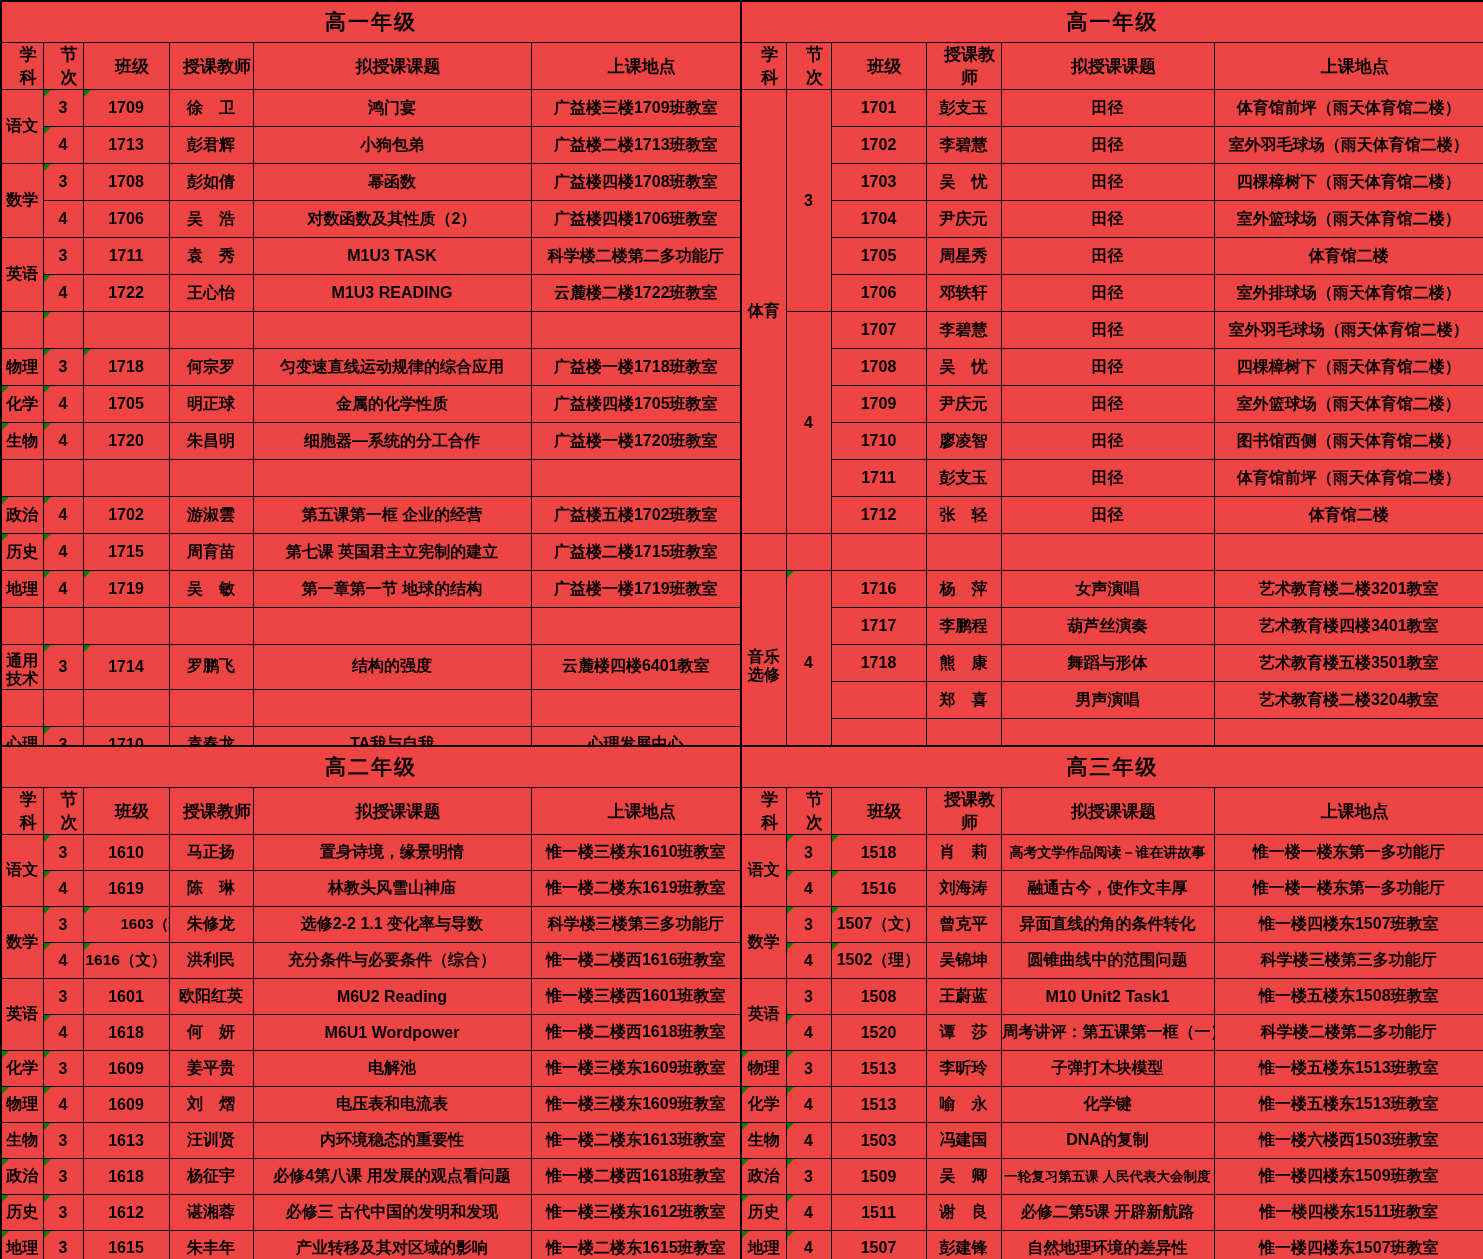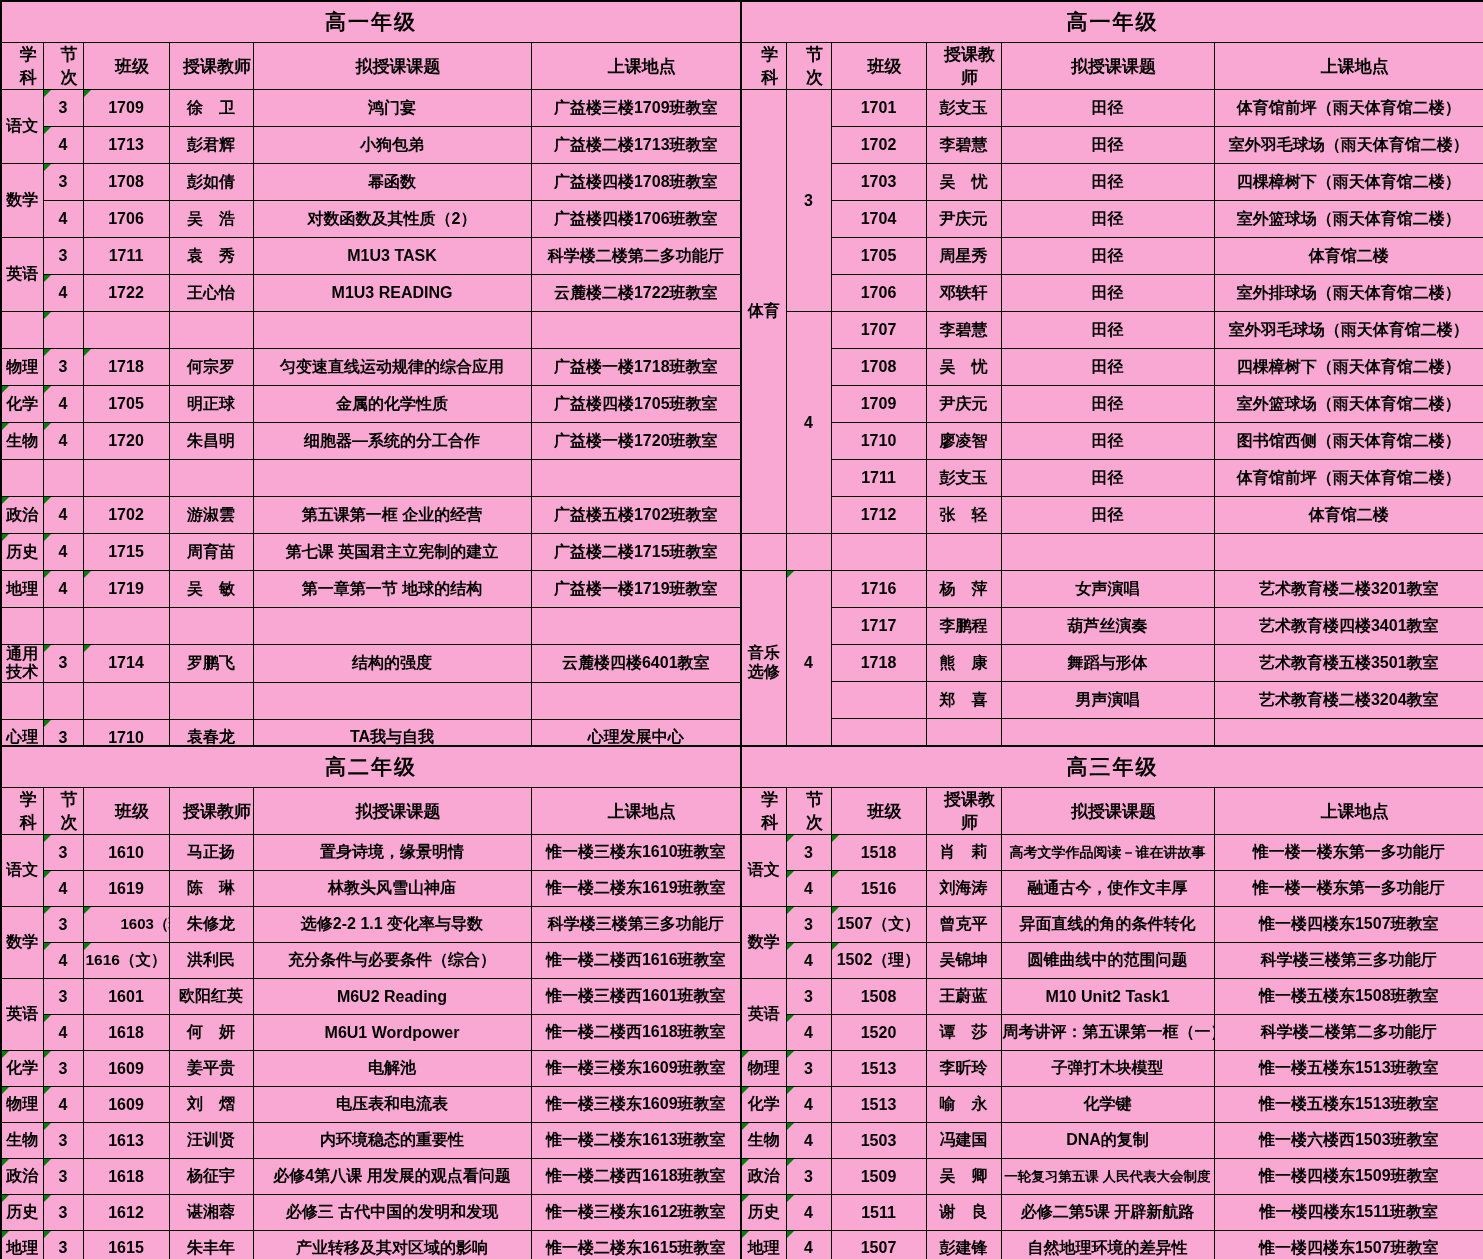--- a/index.html
+++ b/index.html
@@ -2,39 +2,39 @@
 <html><head>
 <meta charset="utf-8">
 <style>
   html,body{margin:0;padding:0;background:#fff;}
   .canvas{
     position:relative;width:1483px;height:1259px;background:#fff;
     font-family:"Liberation Sans","DejaVu Sans",sans-serif;color:#000;
   }
   table.sec{
     position:absolute;border-collapse:collapse;table-layout:fixed;
-    border:2px solid #000;background:#f9a8d4;
+    border:2px solid #000;background:#ef4444;
   }
   table[data-section="0"]{left:0;top:0;width:740px;height:745px;}
   table[data-section="1"]{left:740px;top:0;width:743px;height:745px;}
   table[data-section="2"]{left:0;top:745px;width:740px;height:514px;}
   table[data-section="3"]{left:740px;top:745px;width:743px;height:514px;}
   td,th{
     border:1px solid #000;text-align:center;vertical-align:middle;
     padding:0 1px;font-weight:bold;color:#000;overflow:hidden;position:relative;
   }
   td.title{font-size:21px;height:40px;letter-spacing:2px;}
   tr.head{height:38px;}
   th{font-size:17px;padding-left:13px;}
   tr.data td{font-size:16px;}
   table[data-section="0"] tr.data,table[data-section="1"] tr.data{height:37px;}
   table[data-section="2"] tr.data,table[data-section="3"] tr.data{height:36px;}
   .txt{display:inline-block;max-width:100%;}
   .fit{white-space:nowrap;}
-  .ml{white-space:pre;line-height:1.15;}
+  .ml{white-space:pre;line-height:1.15;margin-top:7px;}
   .tri{
     position:absolute;top:0;left:0;width:0;height:0;
     border-top:7px solid #008000;border-right:7px solid transparent;
   }
 </style>
 </head>
 <body>
 
 <div class="canvas">
   <table class="sec" data-section="0">

